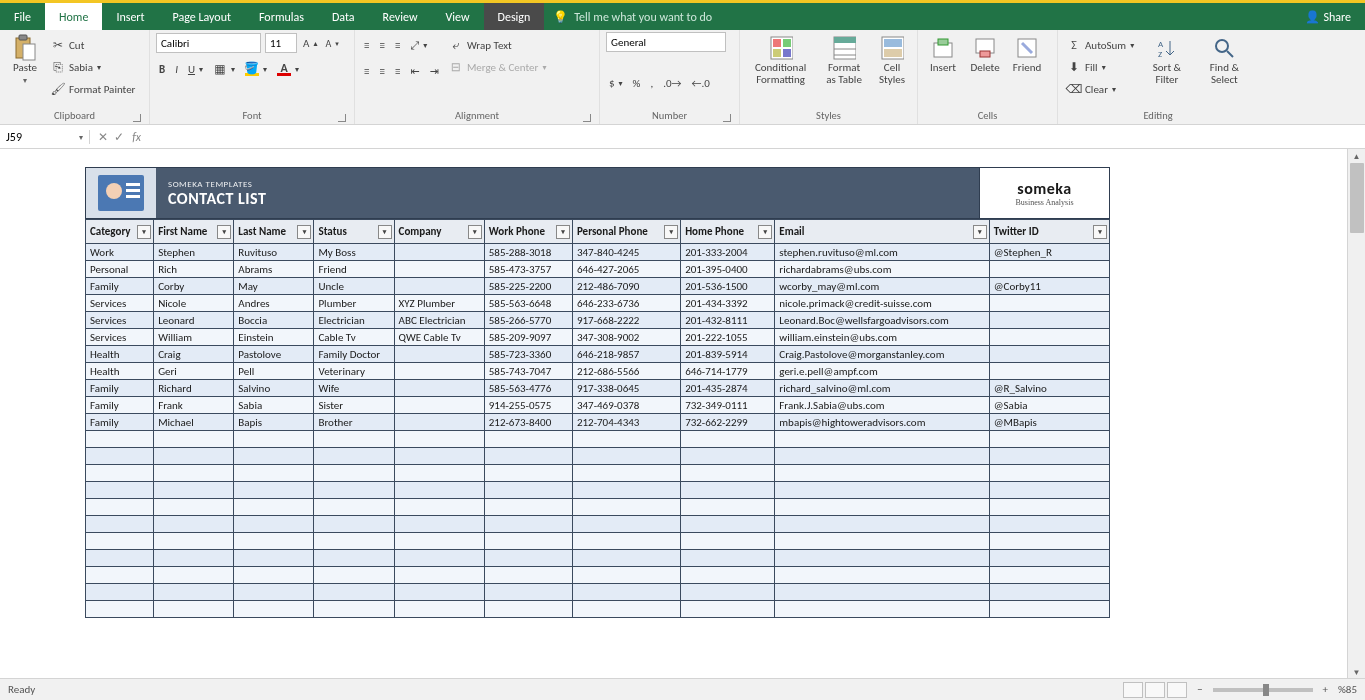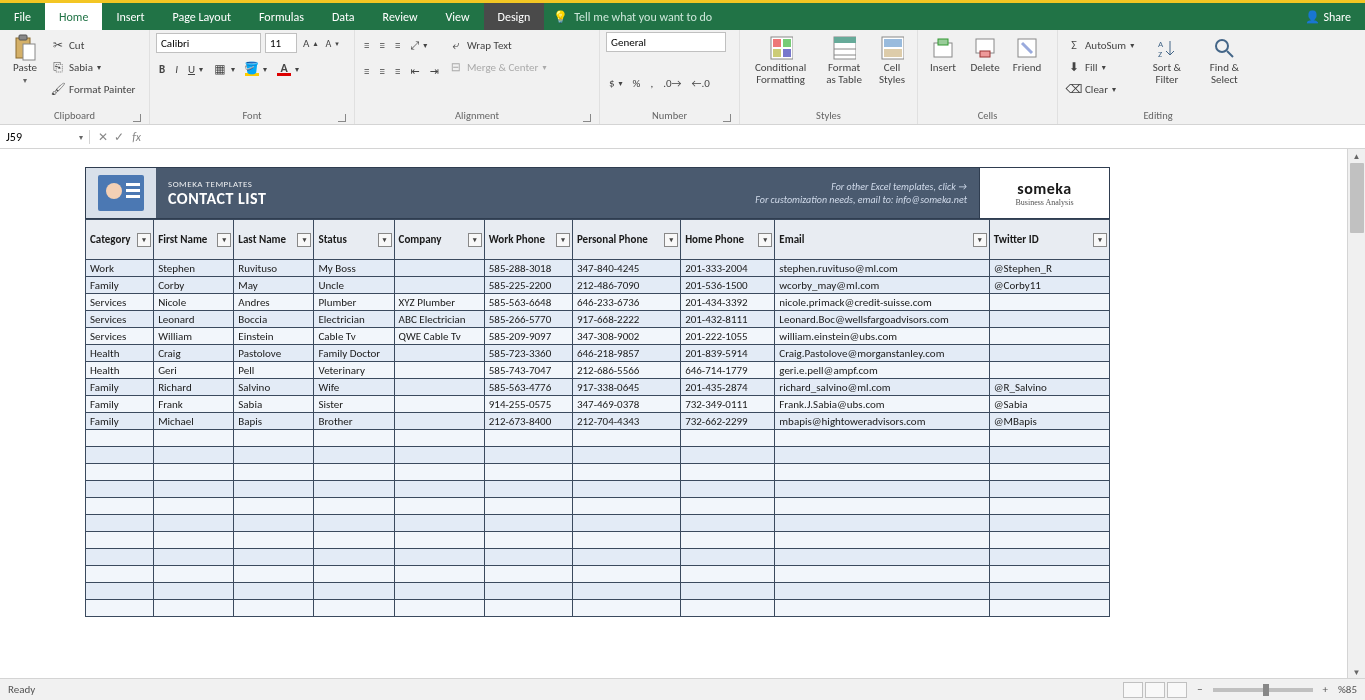--- a/index.html
+++ b/index.html
@@ -48,21 +48,21 @@
 .banner .logo-box { width: 70px; background: #d8e0ea; display: flex; align-items: center; justify-content: center; }
 .banner .title-area { flex: 1; padding: 6px 12px; display: flex; flex-direction: column; justify-content: center; }
 .banner .title-area .sub { font-size: 9px; opacity: .9; letter-spacing: .5px; }
 .banner .title-area .main { font-size: 16px; font-weight: bold; letter-spacing: .5px; }
 .banner .right-note { padding: 6px 12px; color: #d0daea; font-size: 10px; font-style: italic; text-align: right; display: flex; flex-direction: column; justify-content: center; }
 .banner .someka-logo { width: 130px; background: #fff; color: #1a1a1a; display: flex; flex-direction: column; align-items: center; justify-content: center; border-left: 1px solid #2f3d50; }
 .banner .someka-logo .sm-main { font-size: 16px; font-weight: bold; letter-spacing: .5px; }
 .banner .someka-logo .sm-sub { font-size: 8px; color: #555; font-family: Liberation Serif, serif; }
 
 .contact-table { border-collapse: collapse; width: 100%; font-size: 11px; color: #1a1a1a; table-layout: fixed; }
-.contact-table th { background: #e8ecf2; border: 1px solid #3b4a5e; padding: 3px 4px; text-align: left; font-weight: bold; position: relative; height: 40px; }
+.contact-table th { background: #e8ecf2; border: 1px solid #3b4a5e; padding: 3px 4px; text-align: left; font-weight: bold; position: relative; height: 24px; }
 .contact-table th .filter-ic { position: absolute; right: 2px; top: 50%; transform: translateY(-50%); width: 14px; height: 14px; border: 1px solid #888; background: #f8f8f8; display: flex; align-items: center; justify-content: center; font-size: 7px; color: #444; }
 .contact-table td { border: 1px solid #3b4a5e; padding: 1px 4px; height: 17px; background: #e3ebf6; white-space: nowrap; overflow: hidden; text-overflow: ellipsis; }
 .contact-table tr.alt td { background: #f2f6fb; }
 .contact-table tr.empty td { background: #e3ebf6; }
 .contact-table tr.empty.alt td { background: #f2f6fb; }
 
 
 .status-bar { position: absolute; bottom: 0; left: 0; right: 0; height: 22px; background: #f1f1f1; border-top: 1px solid #d4d4d4; display: flex; align-items: center; font-size: 11px; color: #555; padding: 0 8px; justify-content: space-between; }
 .status-right { display: flex; align-items: center; gap: 10px; }
 .view-btns { display: flex; gap: 2px; }
@@ -368,24 +368,20 @@
             <rect x="2" y="2" width="46" height="36" fill="#4b78b3" rx="2"></rect>
             <circle cx="18" cy="18" r="8" fill="#f4d0b5"></circle>
             <rect x="30" y="10" width="14" height="3" fill="#fff"></rect>
             <rect x="30" y="16" width="14" height="3" fill="#fff"></rect>
             <rect x="30" y="22" width="14" height="3" fill="#fff"></rect>
           </svg>
       </div>
       <div class="title-area">
         <span class="sub">SOMEKA TEMPLATES</span>
         <span class="main">CONTACT LIST</span>
-      </div>
-      <div class="right-note">
-        <span>For other Excel templates, click →</span>
-        <span>For customization needs, email to: info@someka.net</span>
       </div>
       <div class="someka-logo">
         <span class="sm-main">someka</span>
         <span class="sm-sub">Business Analysis</span>
       </div>
     </div>
 
     <table class="contact-table">
       <colgroup id="colgroup">
           <col style="width: 68px;">
@@ -419,20 +415,32 @@
             <td>Stephen</td>
             <td>Ruvituso</td>
             <td>My Boss</td>
             <td></td>
             <td>585-288-3018</td>
             <td>347-840-4245</td>
             <td>201-333-2004</td>
             <td>stephen.ruvituso@ml.com</td>
             <td>@Stephen_R</td>
           </tr>
+          <tr class="alt">
+            <td>Personal</td>
+            <td>Rich</td>
+            <td>Abrams</td>
+            <td>Friend</td>
+            <td></td>
+            <td>585-473-3757</td>
+            <td>646-427-2065</td>
+            <td>201-395-0400</td>
+            <td>richardabrams@ubs.com</td>
+            <td></td>
+          </tr>
           <tr>
             <td>Family</td>
             <td>Corby</td>
             <td>May</td>
             <td>Uncle</td>
             <td></td>
             <td>585-225-2200</td>
             <td>212-486-7090</td>
             <td>201-536-1500</td>
             <td>wcorby_may@ml.com</td>

